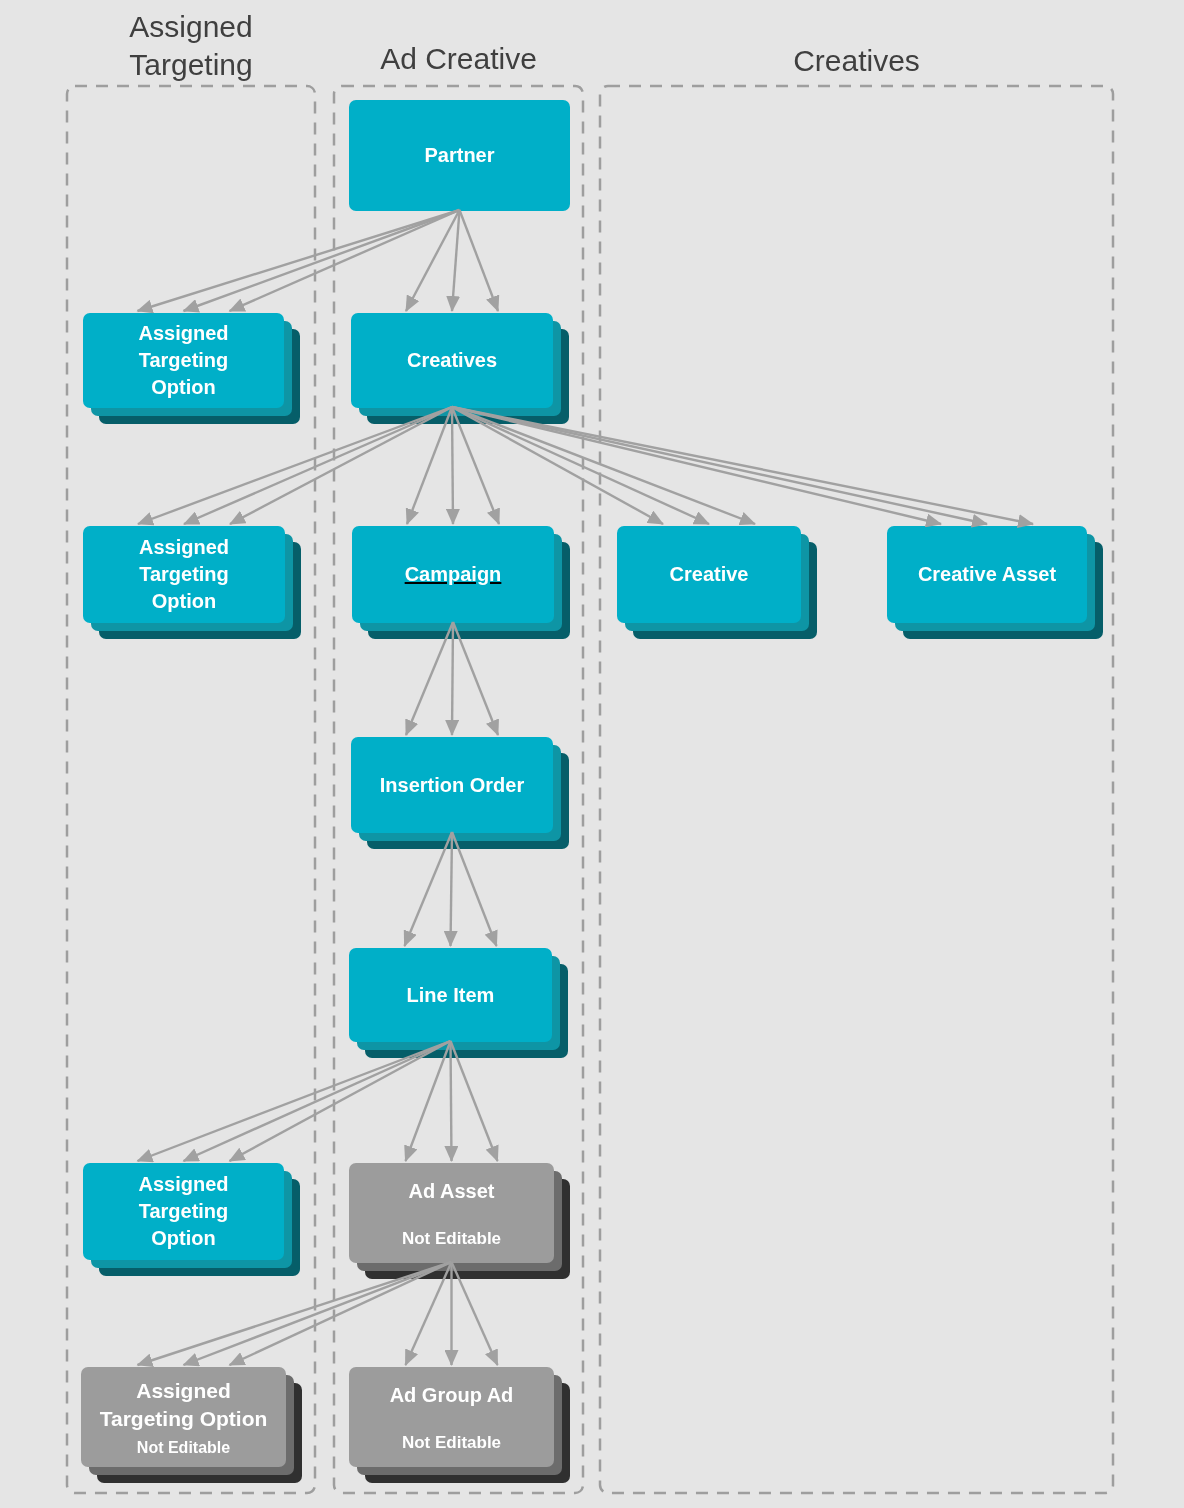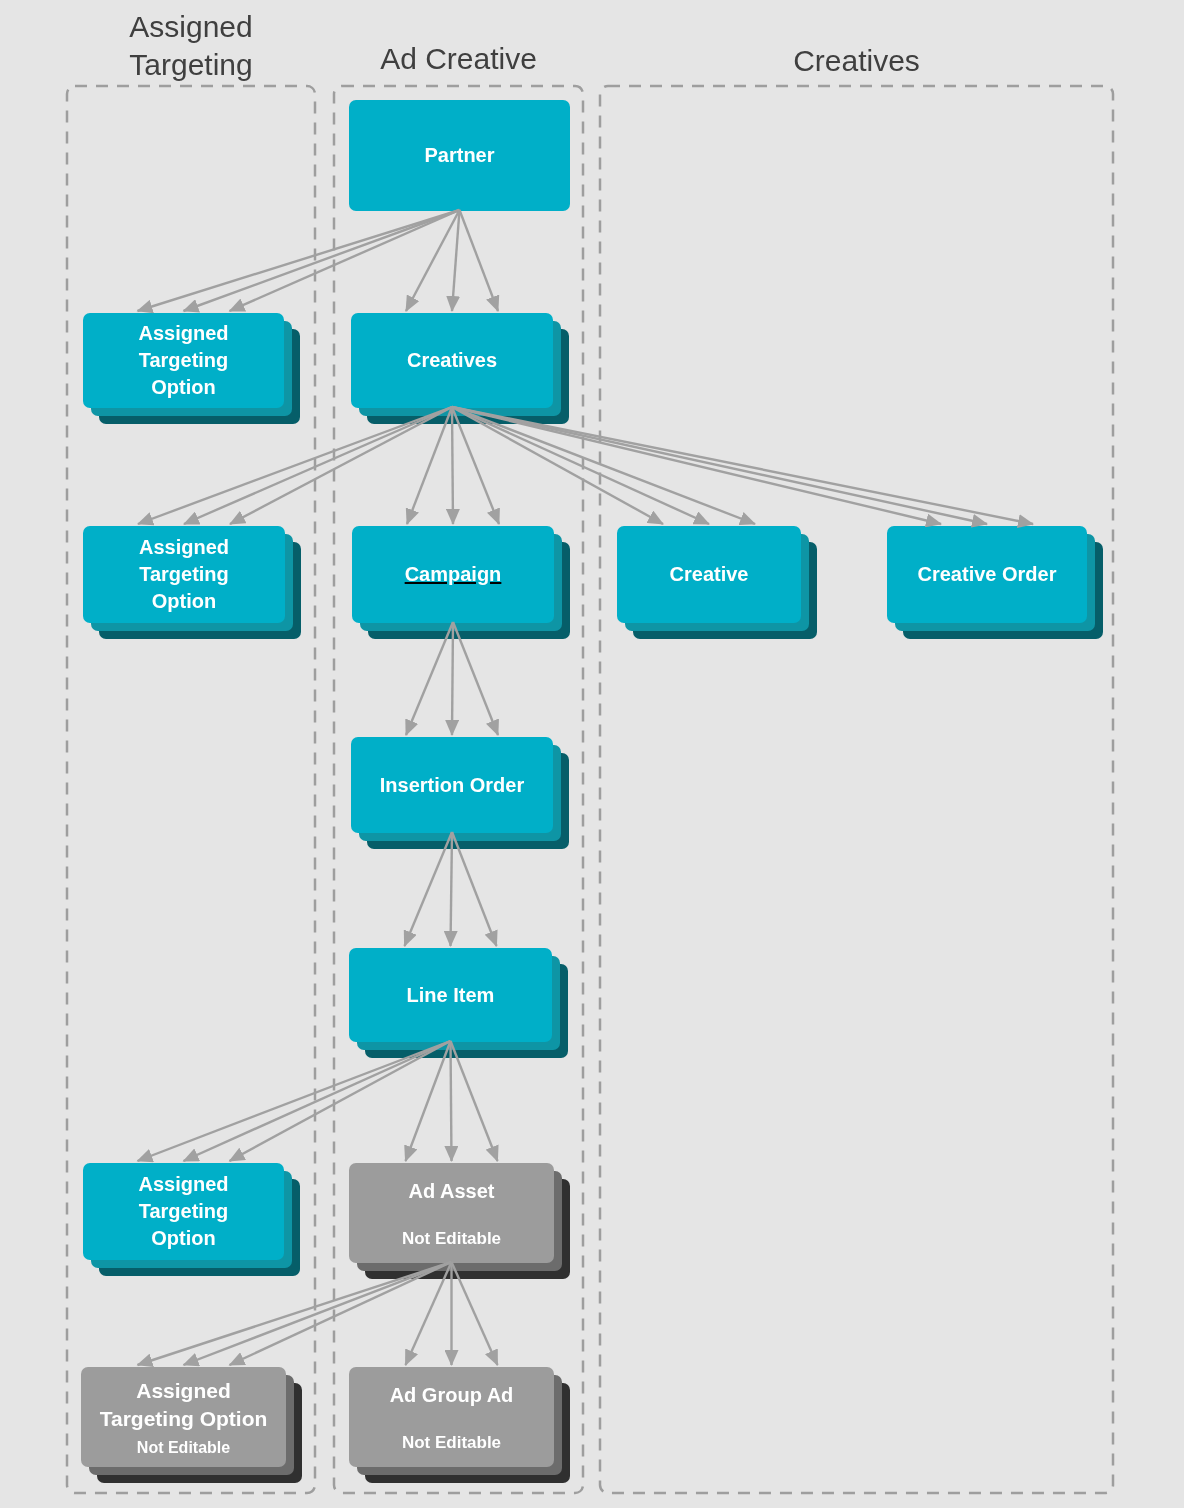--- a/index.html
+++ b/index.html
@@ -64,21 +64,21 @@
 Targeting
 Option</div>
       </div>
       <div class="node cyan stack" style="left: 352px; top: 526px; width: 202px; height: 97px; text-decoration: underline;">
         <div class="node-label">Campaign</div>
       </div>
       <div class="node cyan stack" style="left: 617px; top: 526px; width: 184px; height: 97px;">
         <div class="node-label">Creative</div>
       </div>
       <div class="node cyan stack" style="left: 887px; top: 526px; width: 200px; height: 97px;">
-        <div class="node-label">Creative Order</div>
+        <div class="node-label">Creative Asset</div>
       </div>
       <div class="node cyan stack" style="left: 351px; top: 737px; width: 202px; height: 96px;">
         <div class="node-label">Insertion Order</div>
       </div>
       <div class="node cyan stack" style="left: 349px; top: 948px; width: 203px; height: 94px;">
         <div class="node-label">Line Item</div>
       </div>
       <div class="node cyan stack" style="left: 83px; top: 1163px; width: 201px; height: 97px;">
         <div class="node-label">Assigned
 Targeting

